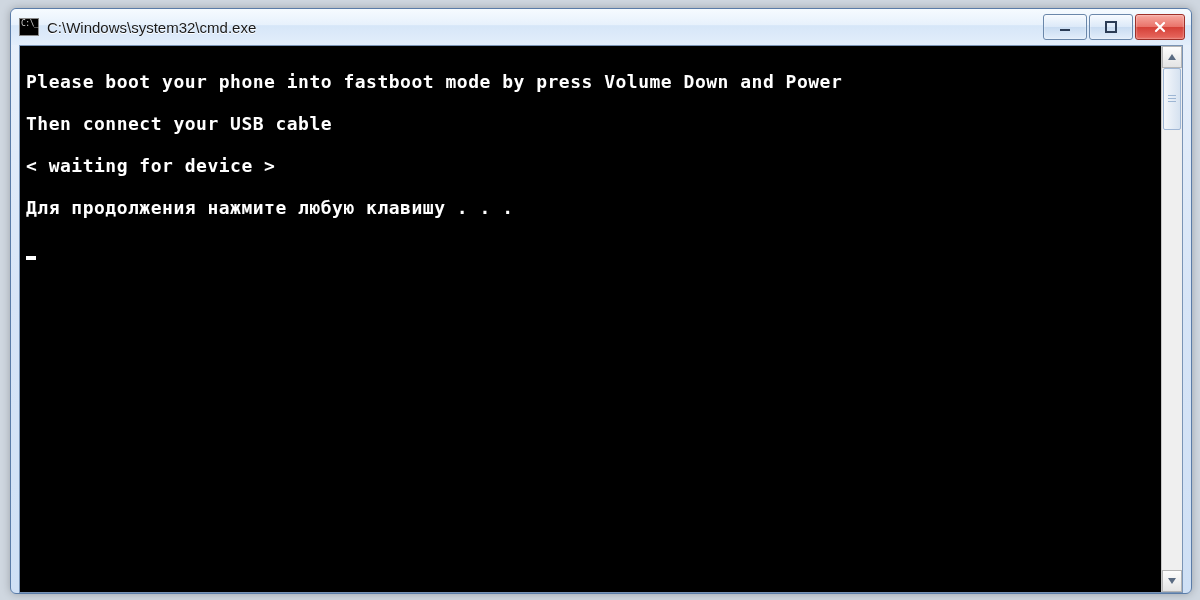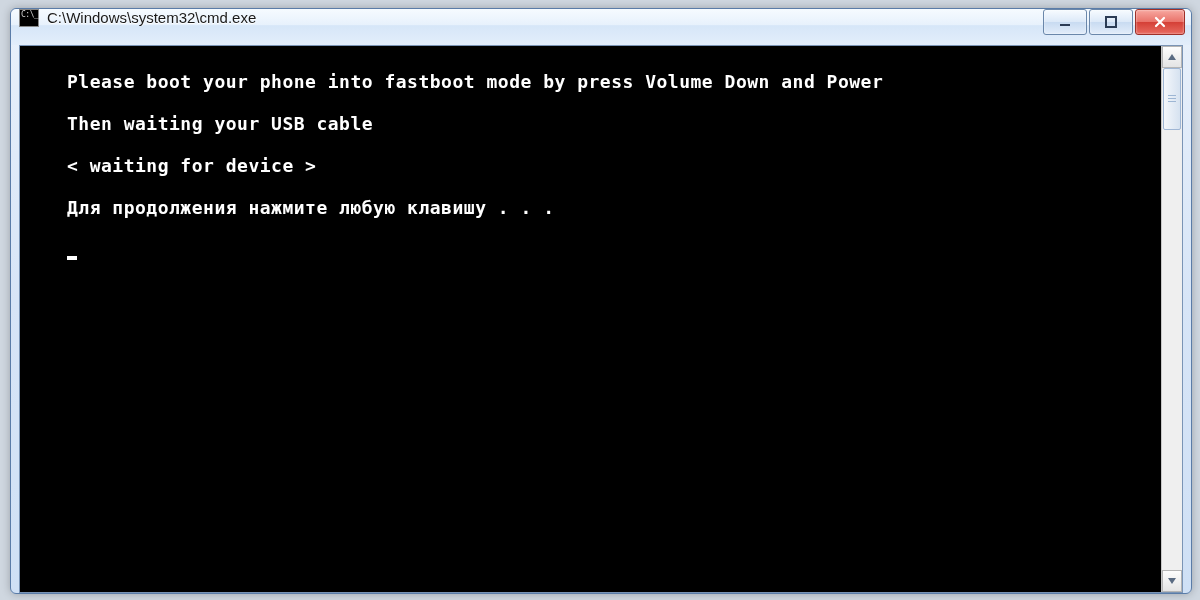--- a/index.html
+++ b/index.html
@@ -26,21 +26,21 @@
     border: 1px solid #5a7ca8;
     border-radius: 6px;
     background: linear-gradient(to bottom, #e9f1fb 0%, #d7e5f7 50%, #cfe0f5 100%);
     box-shadow: 0 0 8px rgba(0,0,0,0.25);
     display: flex;
     flex-direction: column;
   }
   .titlebar {
     height: 36px;
     display: flex;
-    align-items: flex-start;
+    align-items: center;
     padding: 0 6px 0 8px;
     background: linear-gradient(to bottom, #f6fbff 0%, #e7f1fc 45%, #d6e6f8 46%, #e3eefb 100%);
     border-top-left-radius: 6px;
     border-top-right-radius: 6px;
   }
   .titlebar .app-icon {
     width: 18px;
     height: 16px;
     margin-right: 8px;
     background: #000;
@@ -88,21 +88,20 @@
   }
   .win-btn svg { display:block; }
   .client-area {
     flex: 1;
     margin: 0 8px 0 8px;
     border: 1px solid #7a94b5;
     background: #000;
     display: flex;
     position: relative;
     overflow: hidden;
-    padding-left: 41px;
   }
   .console {
     flex: 1;
     background: #000;
     color: #fff;
     font-family: "Lucida Console", Consolas, monospace;
     font-size: 18px;
     line-height: 21px;
     letter-spacing: 0.5px;
     padding: 4px 6px;
@@ -178,21 +177,21 @@
           <svg width="14" height="12" viewBox="0 0 14 12">
               <path d="M3 2 L11 10 M11 2 L3 10" stroke="#fff" stroke-width="2.2" stroke-linecap="round"></path>
             </svg>
         </div>
       </div>
     </div>
 
     <div class="client-area">
       <div class="console">
 <span class="line">Please boot your phone into fastboot mode by press Volume Down and Power</span>
-<span class="line">Then waiting your USB cable</span>
+<span class="line">Then connect your USB cable</span>
 <span class="line">&lt; waiting for device &gt;</span>
 <span class="line">Для продолжения нажмите любую клавишу . . .</span>
 <span class="cursor"></span>
       </div>
       <div class="scrollbar">
         <div class="sb-btn">
           <svg width="10" height="10" viewBox="0 0 10 10">
               <path d="M5 2 L9 8 L1 8 Z" fill="#5a6b82"></path>
             </svg>
         </div>

